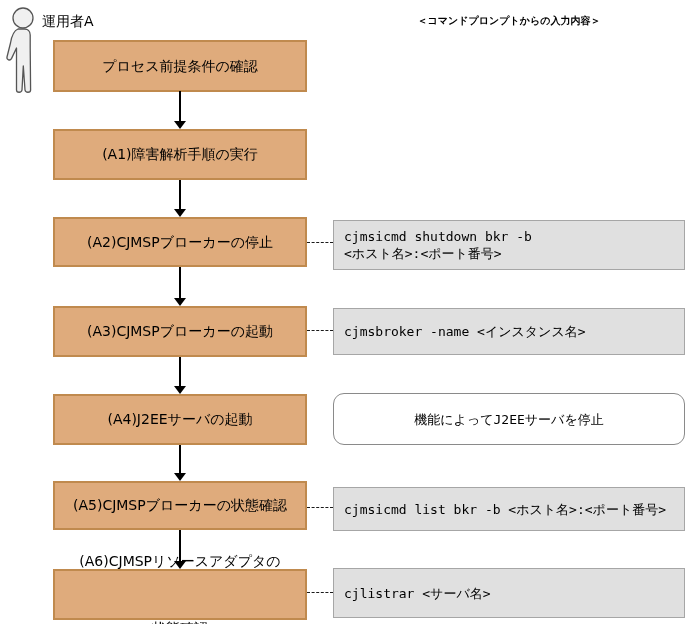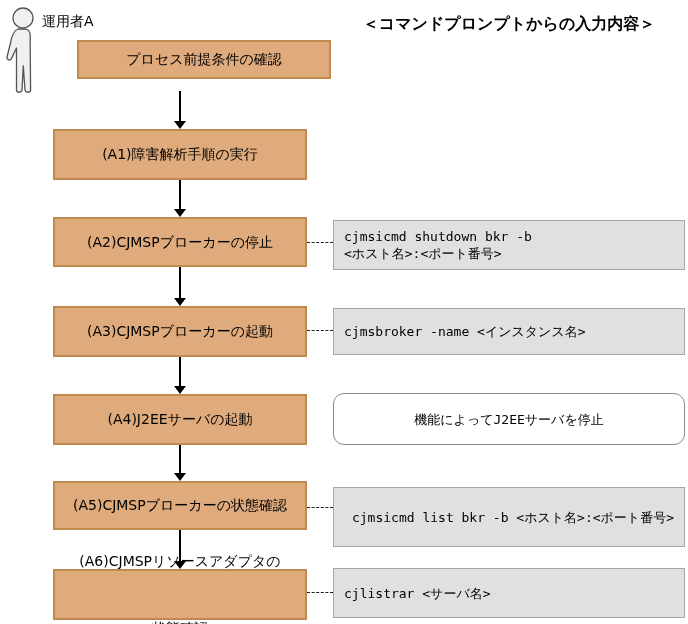--- a/index.html
+++ b/index.html
@@ -6,21 +6,21 @@
   body{
     width:688px;height:624px;background:#ffffff;
     font-family:"DejaVu Sans","Liberation Sans",sans-serif;
     color:#000;
   }
   .canvas{position:relative;width:688px;height:624px;background:#fff;overflow:hidden;}
 
   .actor-label{position:absolute;left:42px;top:13px;font-size:14px;white-space:nowrap;}
   .header{
     position:absolute;left:333px;top:14px;width:352px;
-    text-align:center;font-weight:bold;font-size:16px;white-space:nowrap;
+    text-align:center;font-weight:bold;font-size:10px;white-space:nowrap;
   }
 
   .step{
     position:absolute;left:53px;width:254px;box-sizing:border-box;
     background:var(--step-fill,#dfab7c);border:2px solid var(--step-border,#c08a4e);
     display:flex;flex-direction:column;align-items:center;justify-content:center;
     font-size:14px;line-height:1.35;text-align:center;
   }
 
   .note{
@@ -55,21 +55,21 @@
     <circle cx="19" cy="12" r="10" fill="#f0f0f0" stroke="#555" stroke-width="1.3"></circle>
     <path d="M14 23 C 9 25, 7.5 31, 6.5 37 L 3 51 C 2.4 54, 6.2 55.2, 7.6 52.4
              L 12.5 42 L 12.5 84 C 12.5 87, 17.6 87, 18 84 L 19.3 60 L 21 84
              C 21.4 87, 26.6 87, 26.6 84 L 26.2 42 L 26.2 29
              C 26.2 25, 23.5 23, 20.5 23 Z" fill="#f0f0f0" stroke="#555" stroke-width="1.3" stroke-linejoin="round"></path>
   </svg>
   <div class="actor-label">運用者A</div>
 
   <div class="header">＜コマンドプロンプトからの入力内容＞</div>
 
-  <div class="step" style="top:40px;height:39px;margin-left:24px;">
+  <div class="step" style="top:40px;height:52px;">
     <span>プロセス前提条件の確認</span>
   </div>
   <div class="step" style="top:129px;height:51px;">
     <span>(A1)障害解析手順の実行</span>
   </div>
   <div class="step" style="top:217px;height:50px;text-align:center;">
     <span>(A2)CJMSPブローカーの停止</span>
   </div>
   <div class="step" style="top:306px;height:51px;">
     <span>(A3)CJMSPブローカーの起動</span>
@@ -106,20 +106,20 @@
   <div class="note" style="top:220px;height:50px;">
     <span>cjmsicmd shutdown bkr -b</span>
     <span>&lt;ホスト名&gt;:&lt;ポート番号&gt;</span>
   </div>
   <div class="note" style="top:308px;height:47px;">
     <span>cjmsbroker -name &lt;インスタンス名&gt;</span>
   </div>
   <div class="note info" style="top:393px;height:52px;">
     <span>機能によってJ2EEサーバを停止</span>
   </div>
-  <div class="note" style="top:487px;height:60px;align-items:flex-end;">
+  <div class="note" style="top:487px;height:44px;">
     <span>cjmsicmd list bkr -b &lt;ホスト名&gt;:&lt;ポート番号&gt;</span>
   </div>
   <div class="note" style="top:568px;height:50px;">
     <span>cjlistrar &lt;サーバ名&gt;</span>
   </div>
 
 </div>
 
 </body></html>

